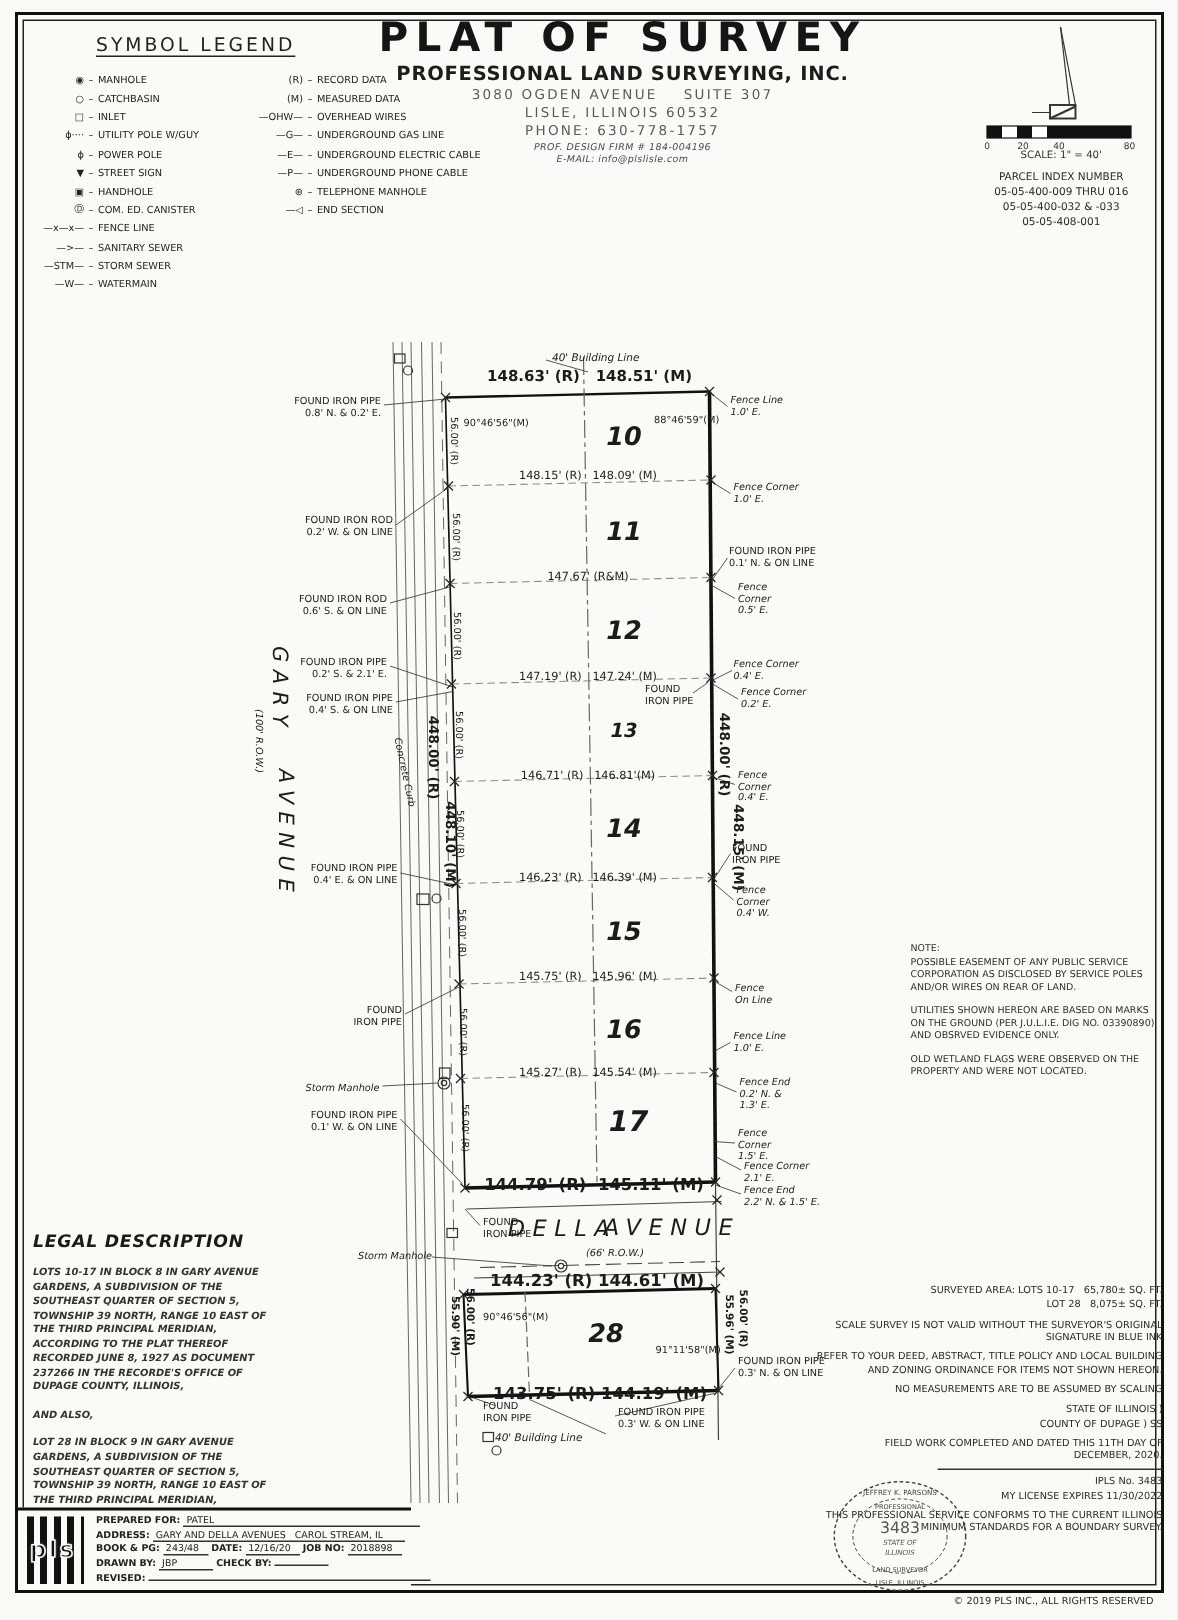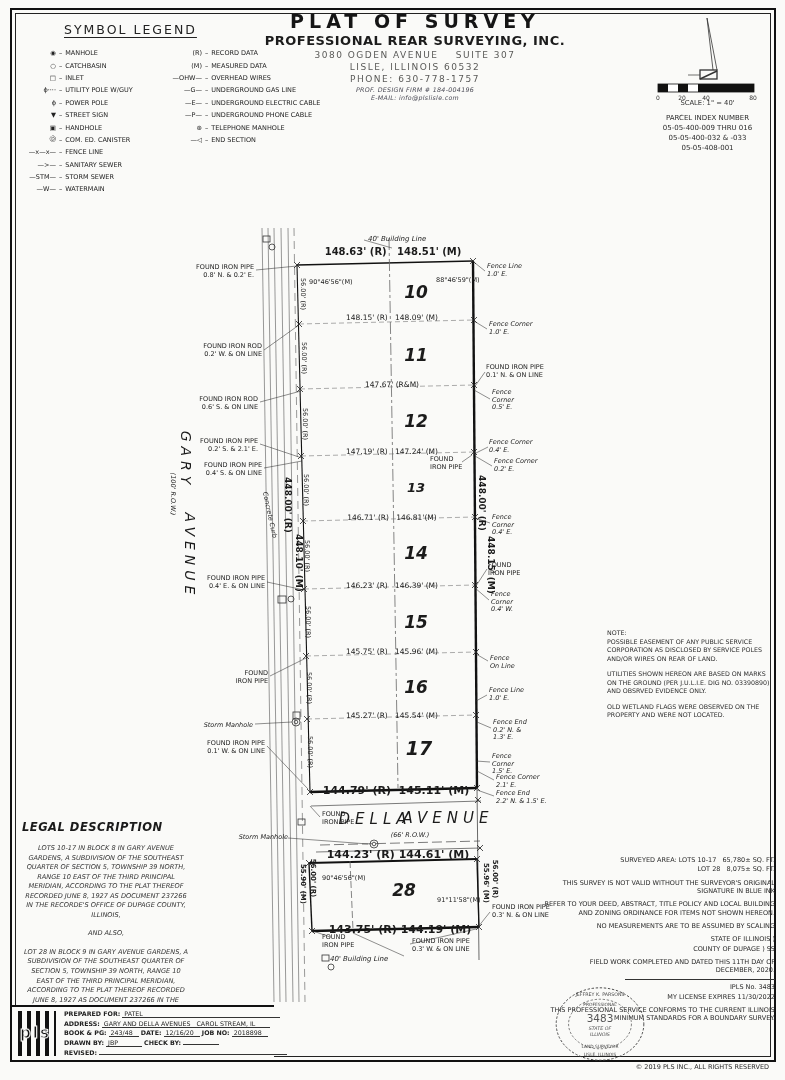--- a/index.html
+++ b/index.html
@@ -13,36 +13,36 @@
   .legend h2{margin:0 0 10px 38px;font-size:12.5px;font-weight:400;letter-spacing:2px;
              text-decoration:underline;text-underline-offset:3px;color:#222;}
   .lg-cols{position:relative;}
   .lg-col{position:absolute;left:0;top:0;}
   .lg-col.right{left:146px;}
   .lg-row{display:flex;align-items:center;height:12.4px;font-size:6.5px;white-space:nowrap;color:#222;}
   .lg-sym{display:inline-block;width:30px;text-align:right;font-size:6.5px;letter-spacing:0;}
   .lg-dash{margin:0 3px;}
   
   .title-block{position:absolute;left:250px;top:10px;width:330px;text-align:center;z-index:3;}
-  .title-block h1{margin:0;font-size:19px;font-weight:600;letter-spacing:5px;color:#151515;}
+  .title-block h1{margin:0;font-size:27px;font-weight:600;letter-spacing:5px;color:#151515;}
   .tb-company{font-size:13px;font-weight:bold;letter-spacing:.5px;margin-top:1px;color:#1c1c1c;}
   .tb-addr{font-size:9px;color:#5a5a58;letter-spacing:1.5px;margin-top:2px;}
   .tb-firm{font-size:6.3px;color:#4a4a55;font-style:italic;margin-top:1.5px;letter-spacing:.3px;}
   
   .tick{position:absolute;font-size:6px;color:#333;transform:translateX(-50%);z-index:3;}
   .scale-label{position:absolute;left:660px;top:99px;width:95px;text-align:center;font-size:6.8px;color:#333;z-index:3;}
   .parcel{position:absolute;left:615px;top:113px;width:185px;text-align:center;z-index:3;}
   .parcel div{font-size:7px;color:#2a2a2a;line-height:1.45;}
   
   #label-layer{position:absolute;left:0;top:0;width:623px;height:1080px;z-index:2;}
   .dl{position:absolute;white-space:pre-line;line-height:1.18;color:#1b1b1b;}
   
   .legal{position:absolute;left:22px;top:820px;width:168px;z-index:3;}
   .legal h3{margin:0 0 10px 0;font-size:11.5px;font-style:italic;font-weight:bold;letter-spacing:.5px;}
-  .legal p{margin:0 0 9px 0;font-size:6.6px;font-style:italic;font-weight:400;line-height:1.45;color:#333;text-align:center;}
+  .legal p{margin:0 0 9px 0;font-size:6.6px;font-style:italic;font-weight:700;line-height:1.45;color:#333;}
   
   .notes{position:absolute;left:607px;top:629px;width:168px;z-index:3;}
   .notes div{font-size:6.3px;line-height:1.35;color:#2d2d2d;margin-bottom:7px;}
   
   .cert{position:absolute;left:440px;top:856px;width:335px;text-align:right;z-index:4;}
   .cert div{font-size:6.5px;line-height:1.28;color:#2a2a2a;margin-bottom:5px;}
   .cert .tight{margin-bottom:1px;}
   .cert hr{border:none;border-top:1px solid #333;width:150px;margin:4px 0 3px auto;}
   .seal{position:absolute;left:552px;top:984px;z-index:3;}
   
@@ -375,21 +375,21 @@
             <span class="lg-sym">—◁</span>
             <span class="lg-dash">–</span>
             <span class="lg-lab">END SECTION</span>
           </div>
         </div>
     </div>
   </section>
 
   <header class="title-block">
     <h1>PLAT OF SURVEY</h1>
-    <div class="tb-company">PROFESSIONAL REAR SURVEYING, INC.</div>
+    <div class="tb-company">PROFESSIONAL LAND SURVEYING, INC.</div>
     <div class="tb-addr">3080 OGDEN AVENUE&nbsp;&nbsp;&nbsp;&nbsp;SUITE 307</div>
     <div class="tb-addr">LISLE, ILLINOIS 60532</div>
     <div class="tb-addr">PHONE: 630-778-1757</div>
     <div class="tb-firm">PROF. DESIGN FIRM # 184-004196</div>
     <div class="tb-firm">E-MAIL: info@plslisle.com</div>
   </header>
 
   <span class="tick" style="left:658px;top:94px">0</span>
   <span class="tick" style="left:682px;top:94px">20</span>
   <span class="tick" style="left:706px;top:94px">40</span>
@@ -412,21 +412,21 @@
   <section class="notes">
     <div style="white-space:pre-line">NOTE:
 POSSIBLE EASEMENT OF ANY PUBLIC SERVICE CORPORATION AS DISCLOSED BY SERVICE POLES AND/OR WIRES ON REAR OF LAND.</div>
     <div>UTILITIES SHOWN HEREON ARE BASED ON MARKS ON THE GROUND (PER J.U.L.I.E. DIG NO. 03390890) AND OBSRVED EVIDENCE ONLY.</div>
     <div>OLD WETLAND FLAGS WERE OBSERVED ON THE PROPERTY AND WERE NOT LOCATED.</div>
   </section>
 
   <section class="cert">
     <div class="tight">SURVEYED AREA: LOTS 10-17&nbsp;&nbsp; 65,780± SQ. FT.</div>
     <div>LOT 28&nbsp;&nbsp; 8,075± SQ. FT.</div>
-    <div style="max-width:230px;margin-left:auto">THIS SURVEY IS NOT VALID WITHOUT THE SURVEYOR'S ORIGINAL SIGNATURE IN BLUE INK</div>
+    <div style="max-width:230px;margin-left:auto">SCALE SURVEY IS NOT VALID WITHOUT THE SURVEYOR'S ORIGINAL SIGNATURE IN BLUE INK</div>
     <div style="max-width:235px;margin-left:auto">REFER TO YOUR DEED, ABSTRACT, TITLE POLICY AND LOCAL BUILDING AND ZONING ORDINANCE FOR ITEMS NOT SHOWN HEREON.</div>
     <div>NO MEASUREMENTS ARE TO BE ASSUMED BY SCALING</div>
     <div class="tight">STATE OF ILLINOIS )</div>
     <div>COUNTY OF DUPAGE ) SS</div>
     <div style="max-width:190px;margin-left:auto">FIELD WORK COMPLETED AND DATED THIS 11TH DAY OF DECEMBER, 2020.</div>
     <hr>
     <div class="tight">IPLS No. 3483</div>
     <div>MY LICENSE EXPIRES 11/30/2022</div>
     <div style="max-width:250px;margin-left:auto">THIS PROFESSIONAL SERVICE CONFORMS TO THE CURRENT ILLINOIS MINIMUM STANDARDS FOR A BOUNDARY SURVEY.</div>
   </section>

